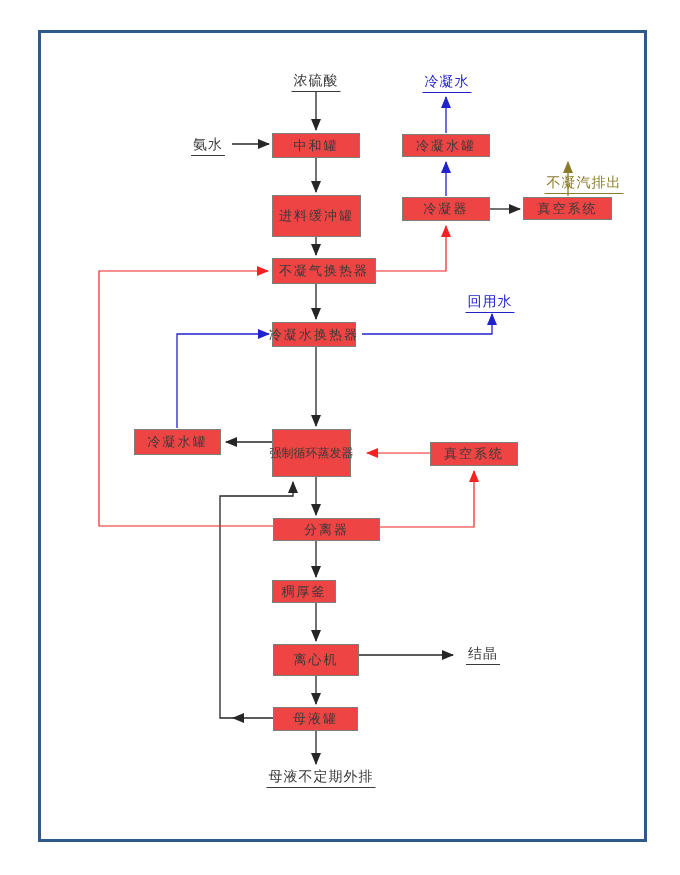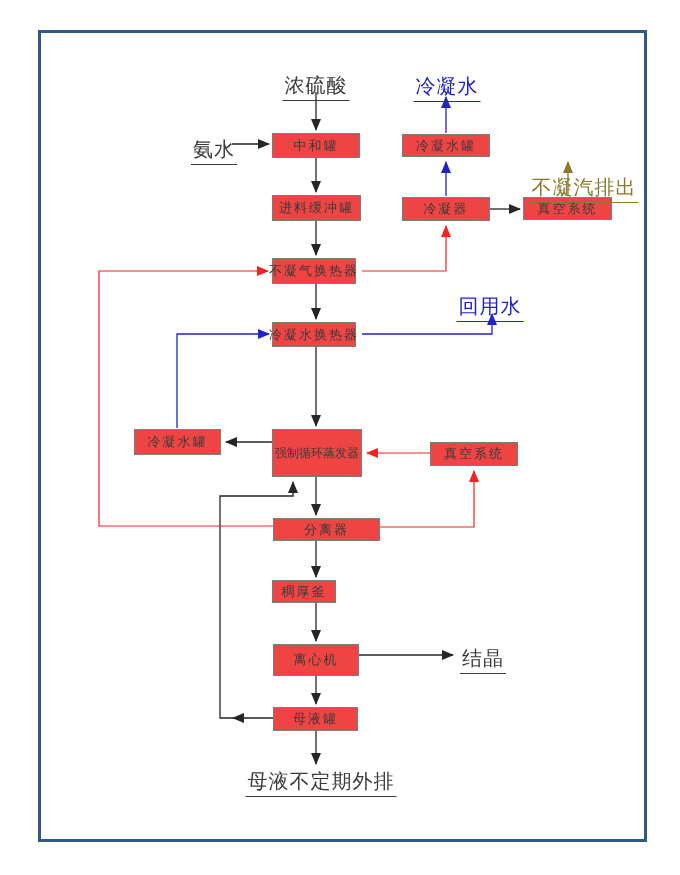--- a/index.html
+++ b/index.html
@@ -12,21 +12,21 @@
     border:3px solid #2d5a88;background:transparent;
   }
   .edges{position:absolute;left:0;top:0;width:680px;height:875px;}
   .node{
     position:absolute;box-sizing:border-box;border:1px solid #7d7d7d;background:#ef4444;
     display:flex;align-items:center;justify-content:center;
     font-size:13px;letter-spacing:2px;color:#3a3a3a;white-space:nowrap;z-index:2;
   }
   .node.small{font-size:12px;letter-spacing:0;}
   .stream{
-    position:absolute;font-size:20px;letter-spacing:1px;color:#3a3a3a;
+    position:absolute;font-size:14px;letter-spacing:1px;color:#3a3a3a;
     border-bottom:1px solid currentColor;padding:0 2px 1px 2px;
     white-space:nowrap;z-index:2;
   }
   .stream.centered{transform:translateX(-50%);}
   .stream.blue{color:#2222cc;}
   .stream.olive{color:#8a7a2a;margin-top:34px;}
 </style>
 </head>
 <body>
 
@@ -82,24 +82,24 @@
       <path d="M358,527 H474 V471" marker-end="url(#ah-r)"></path>
       <path d="M430,453 H367" marker-end="url(#ah-r)"></path>
     </g>
 
     <g stroke="#8a7a2a" stroke-width="1.3" fill="none">
       <path d="M568,196 V162" marker-end="url(#ah-o)"></path>
     </g>
   </svg>
 
   <div class="node" style="left:272px;top:133px;width:88px;height:25px">中和罐</div>
-  <div class="node" style="left:272px;top:195px;width:89px;height:26px">进料缓冲罐</div>
-  <div class="node" style="left:272px;top:258px;width:84px;height:26px">不凝气换热器</div>
+  <div class="node" style="left:272px;top:195px;width:89px;height:42px">进料缓冲罐</div>
+  <div class="node" style="left:272px;top:258px;width:104px;height:26px">不凝气换热器</div>
   <div class="node" style="left:272px;top:322px;width:84px;height:25px">冷凝水换热器</div>
-  <div class="node small" style="left:272px;top:429px;width:90px;height:48px">强制循环蒸发器</div>
+  <div class="node small" style="left:272px;top:429px;width:79px;height:48px">强制循环蒸发器</div>
   <div class="node" style="left:134px;top:429px;width:87px;height:26px">冷凝水罐</div>
   <div class="node" style="left:430px;top:442px;width:88px;height:24px">真空系统</div>
   <div class="node" style="left:273px;top:518px;width:107px;height:23px">分离器</div>
   <div class="node" style="left:272px;top:580px;width:64px;height:23px">稠厚釜</div>
   <div class="node" style="left:273px;top:644px;width:86px;height:32px">离心机</div>
   <div class="node" style="left:273px;top:707px;width:85px;height:24px">母液罐</div>
   <div class="node" style="left:402px;top:134px;width:88px;height:23px">冷凝水罐</div>
   <div class="node" style="left:402px;top:197px;width:88px;height:24px">冷凝器</div>
   <div class="node" style="left:523px;top:197px;width:89px;height:23px">真空系统</div>
 

